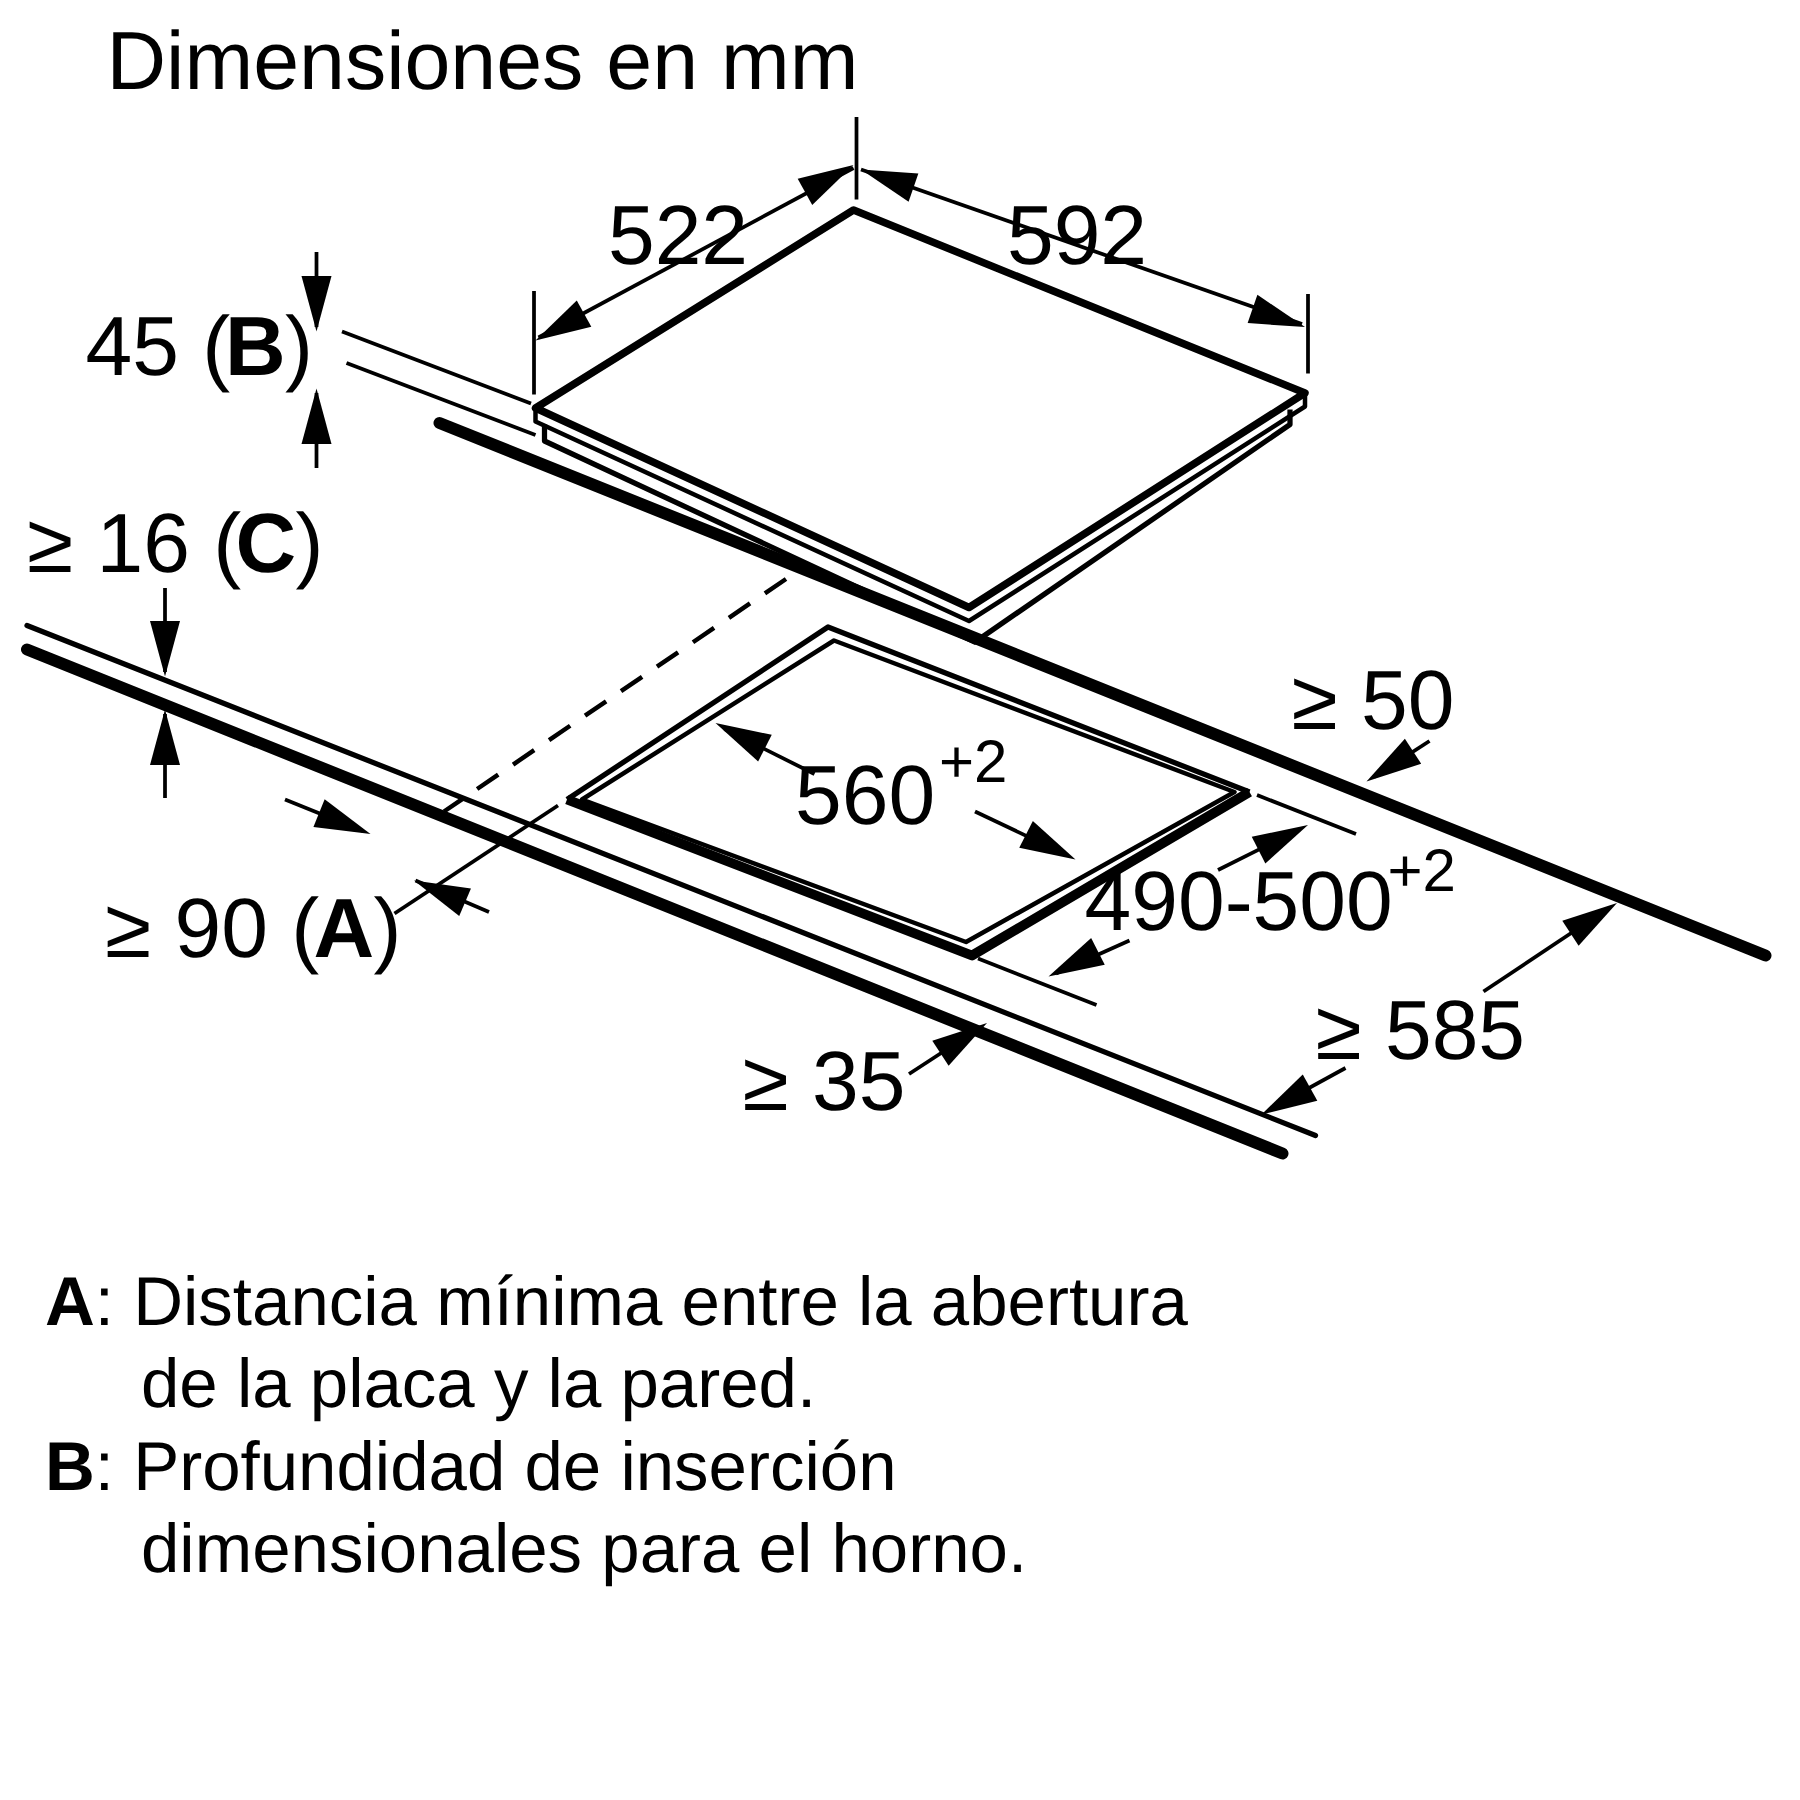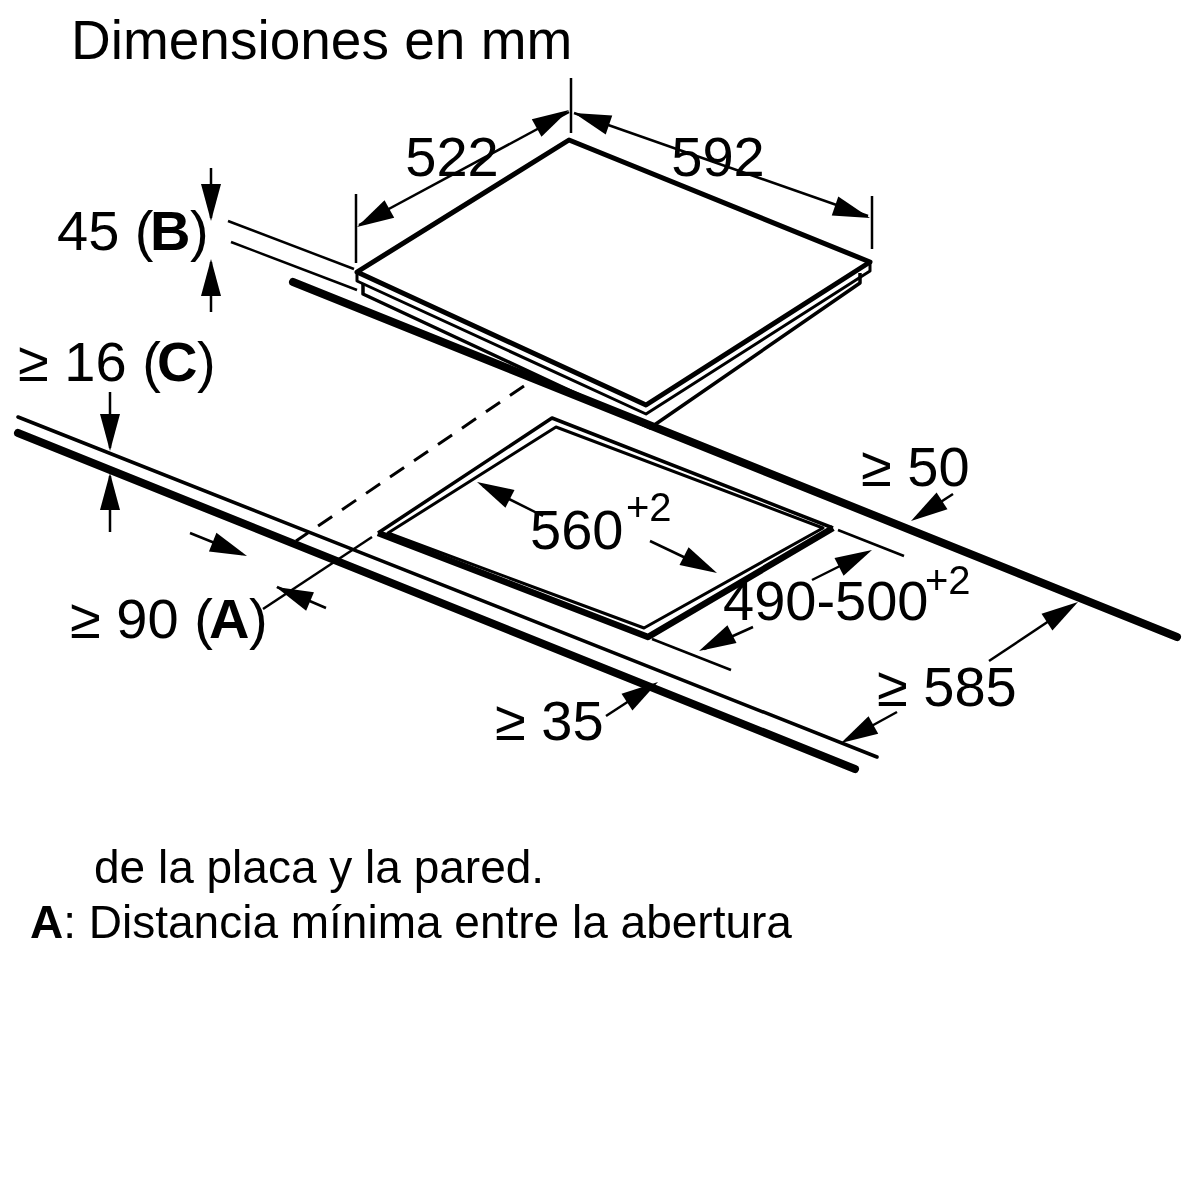--- a/index.html
+++ b/index.html
@@ -131,20 +131,25 @@
     <g>
       <line x1="989" y1="661" x2="1070" y2="607" stroke="#000" stroke-width="2.5"></line>
       <line x1="897" y1="712" x2="846" y2="740" stroke="#000" stroke-width="2.5"></line>
       <use href="#ah" transform="translate(1078,602) rotate(-33)"></use>
       <use href="#ah" transform="translate(841,743) rotate(151)"></use>
       <text x="877" y="706">≥ 585</text>
     </g>
   </svg>
 
   <div class="legend">
-    <div class="row cont">de la placa y la pared.</div>
     <div class="row">
       <span class="key">A</span><span>:</span>
       <span>Distancia mínima entre la abertura</span>
     </div>
+    <div class="row cont">de la placa y la pared.</div>
+    <div class="row">
+      <span class="key">B</span><span>:</span>
+      <span>Profundidad de inserción</span>
+    </div>
+    <div class="row cont">dimensionales para el horno.</div>
   </div>
 
 </div>
 
 </body></html>

